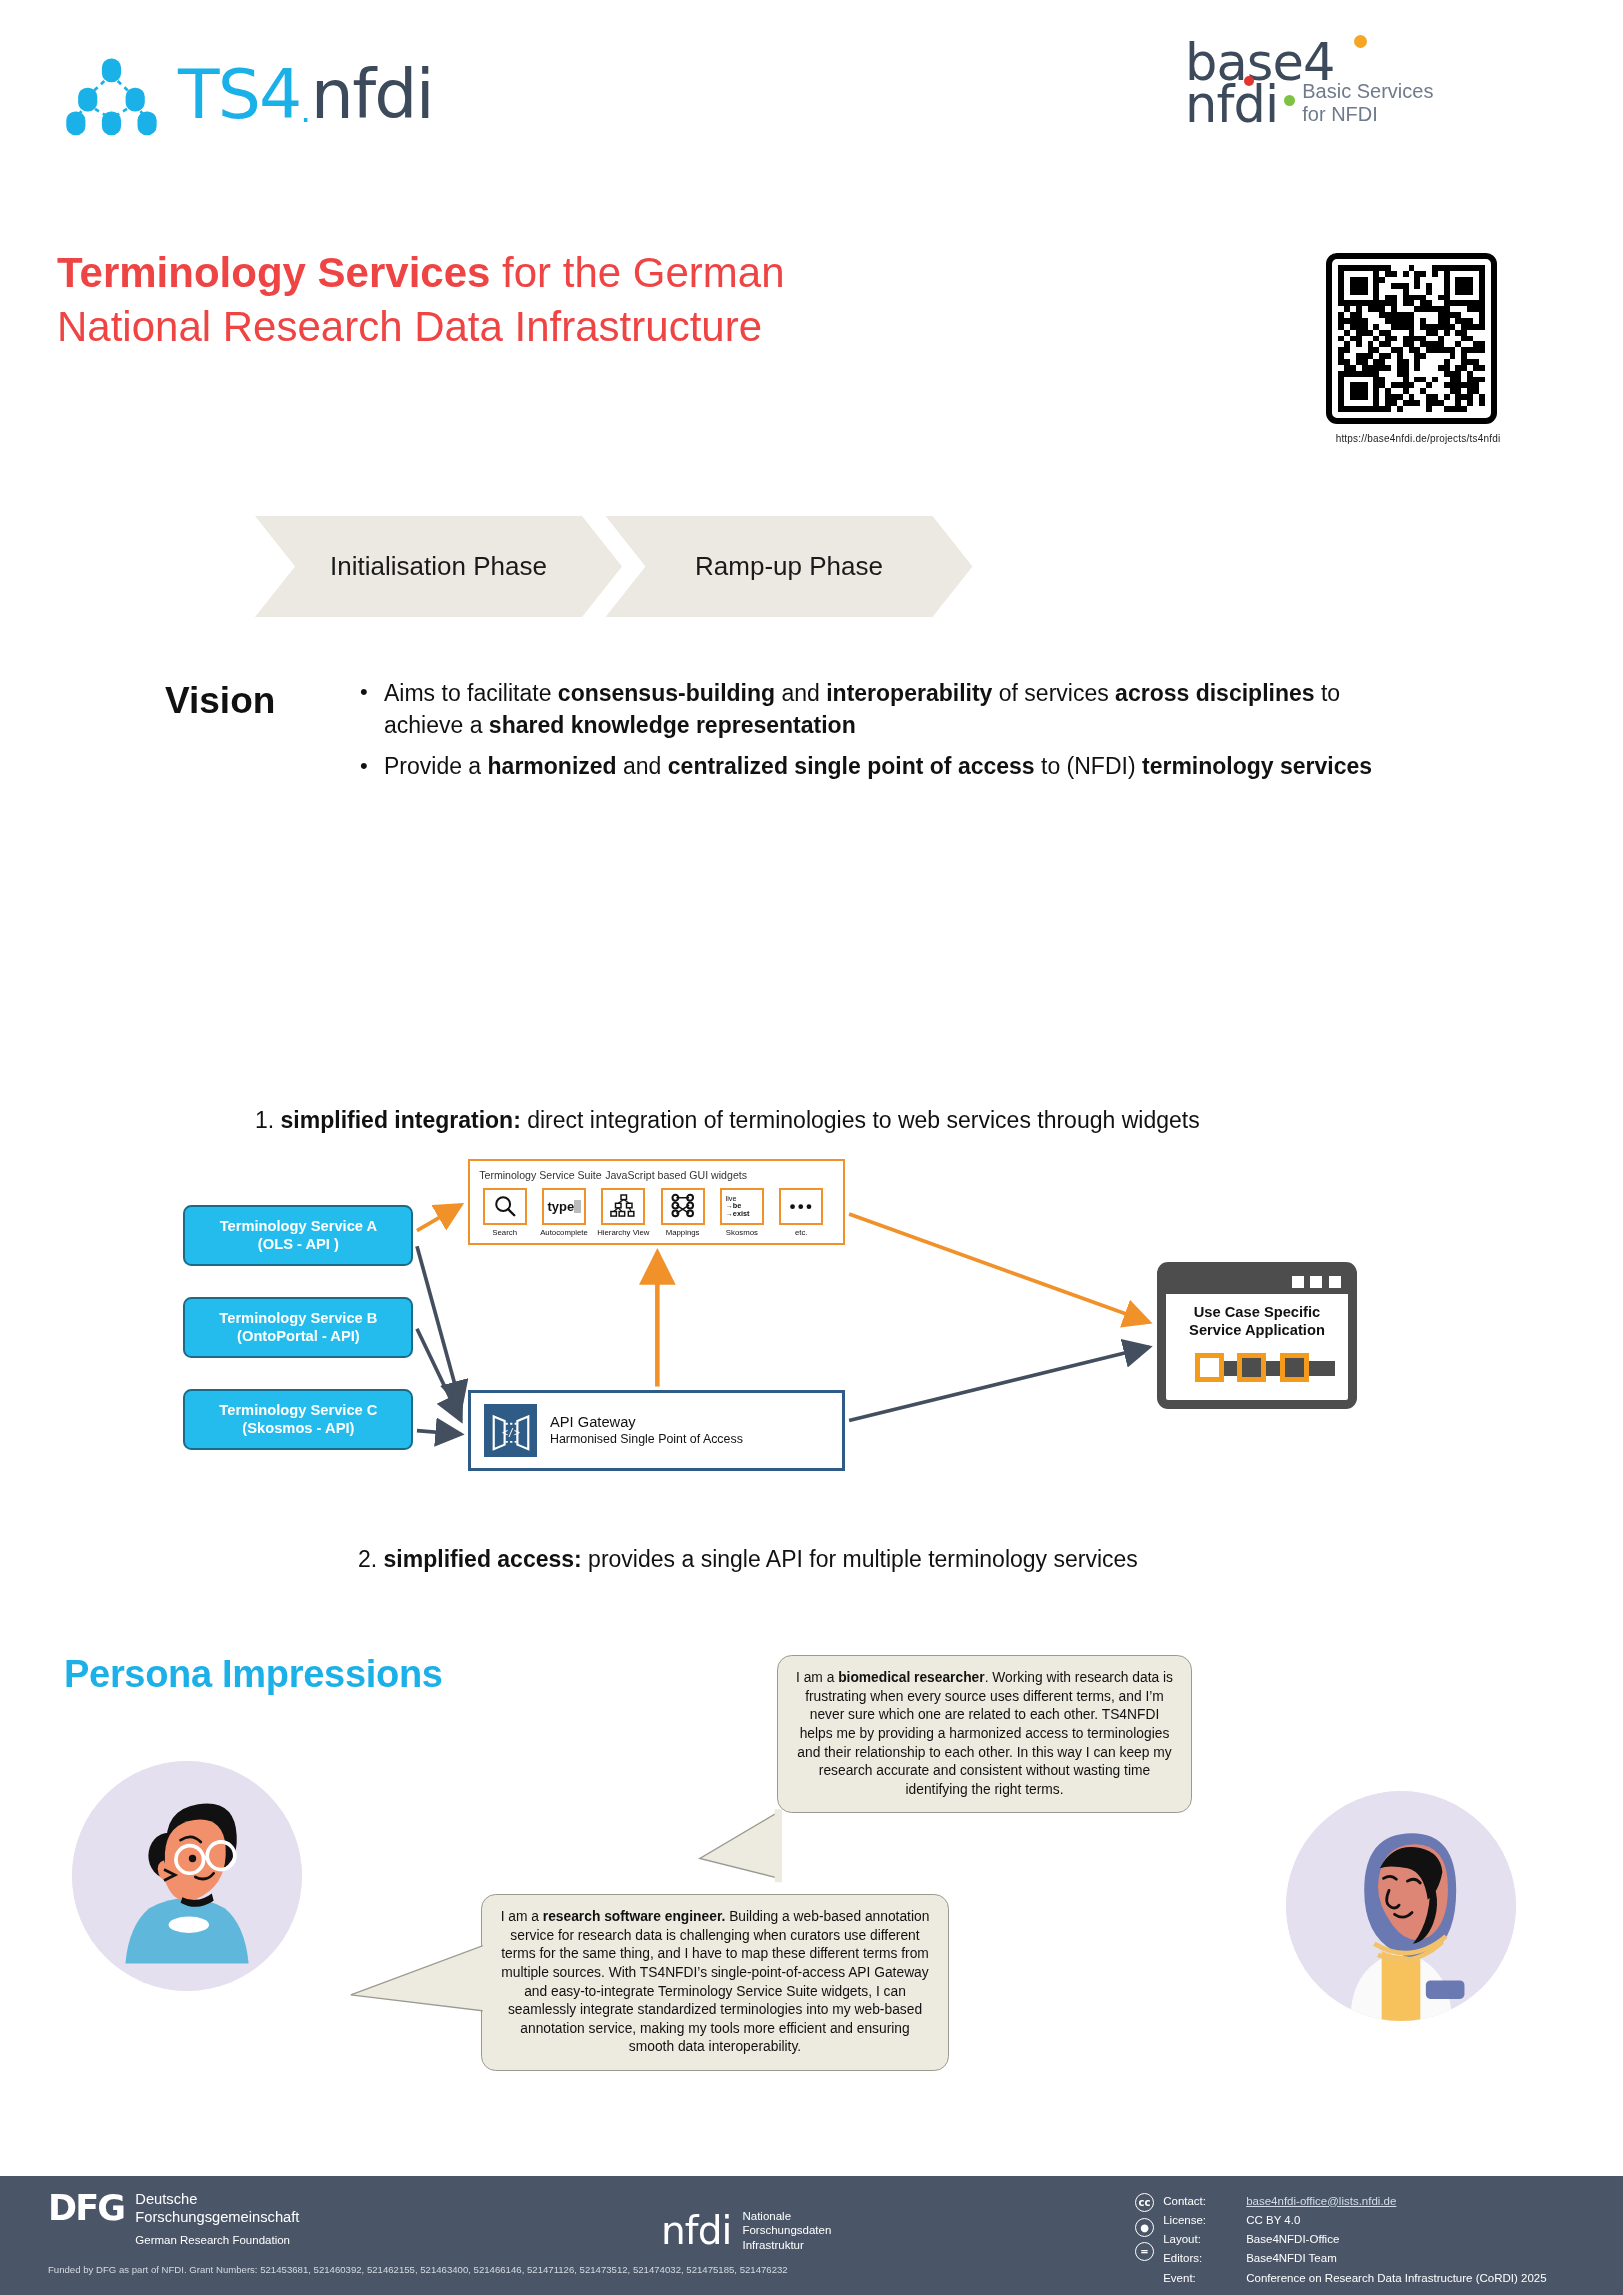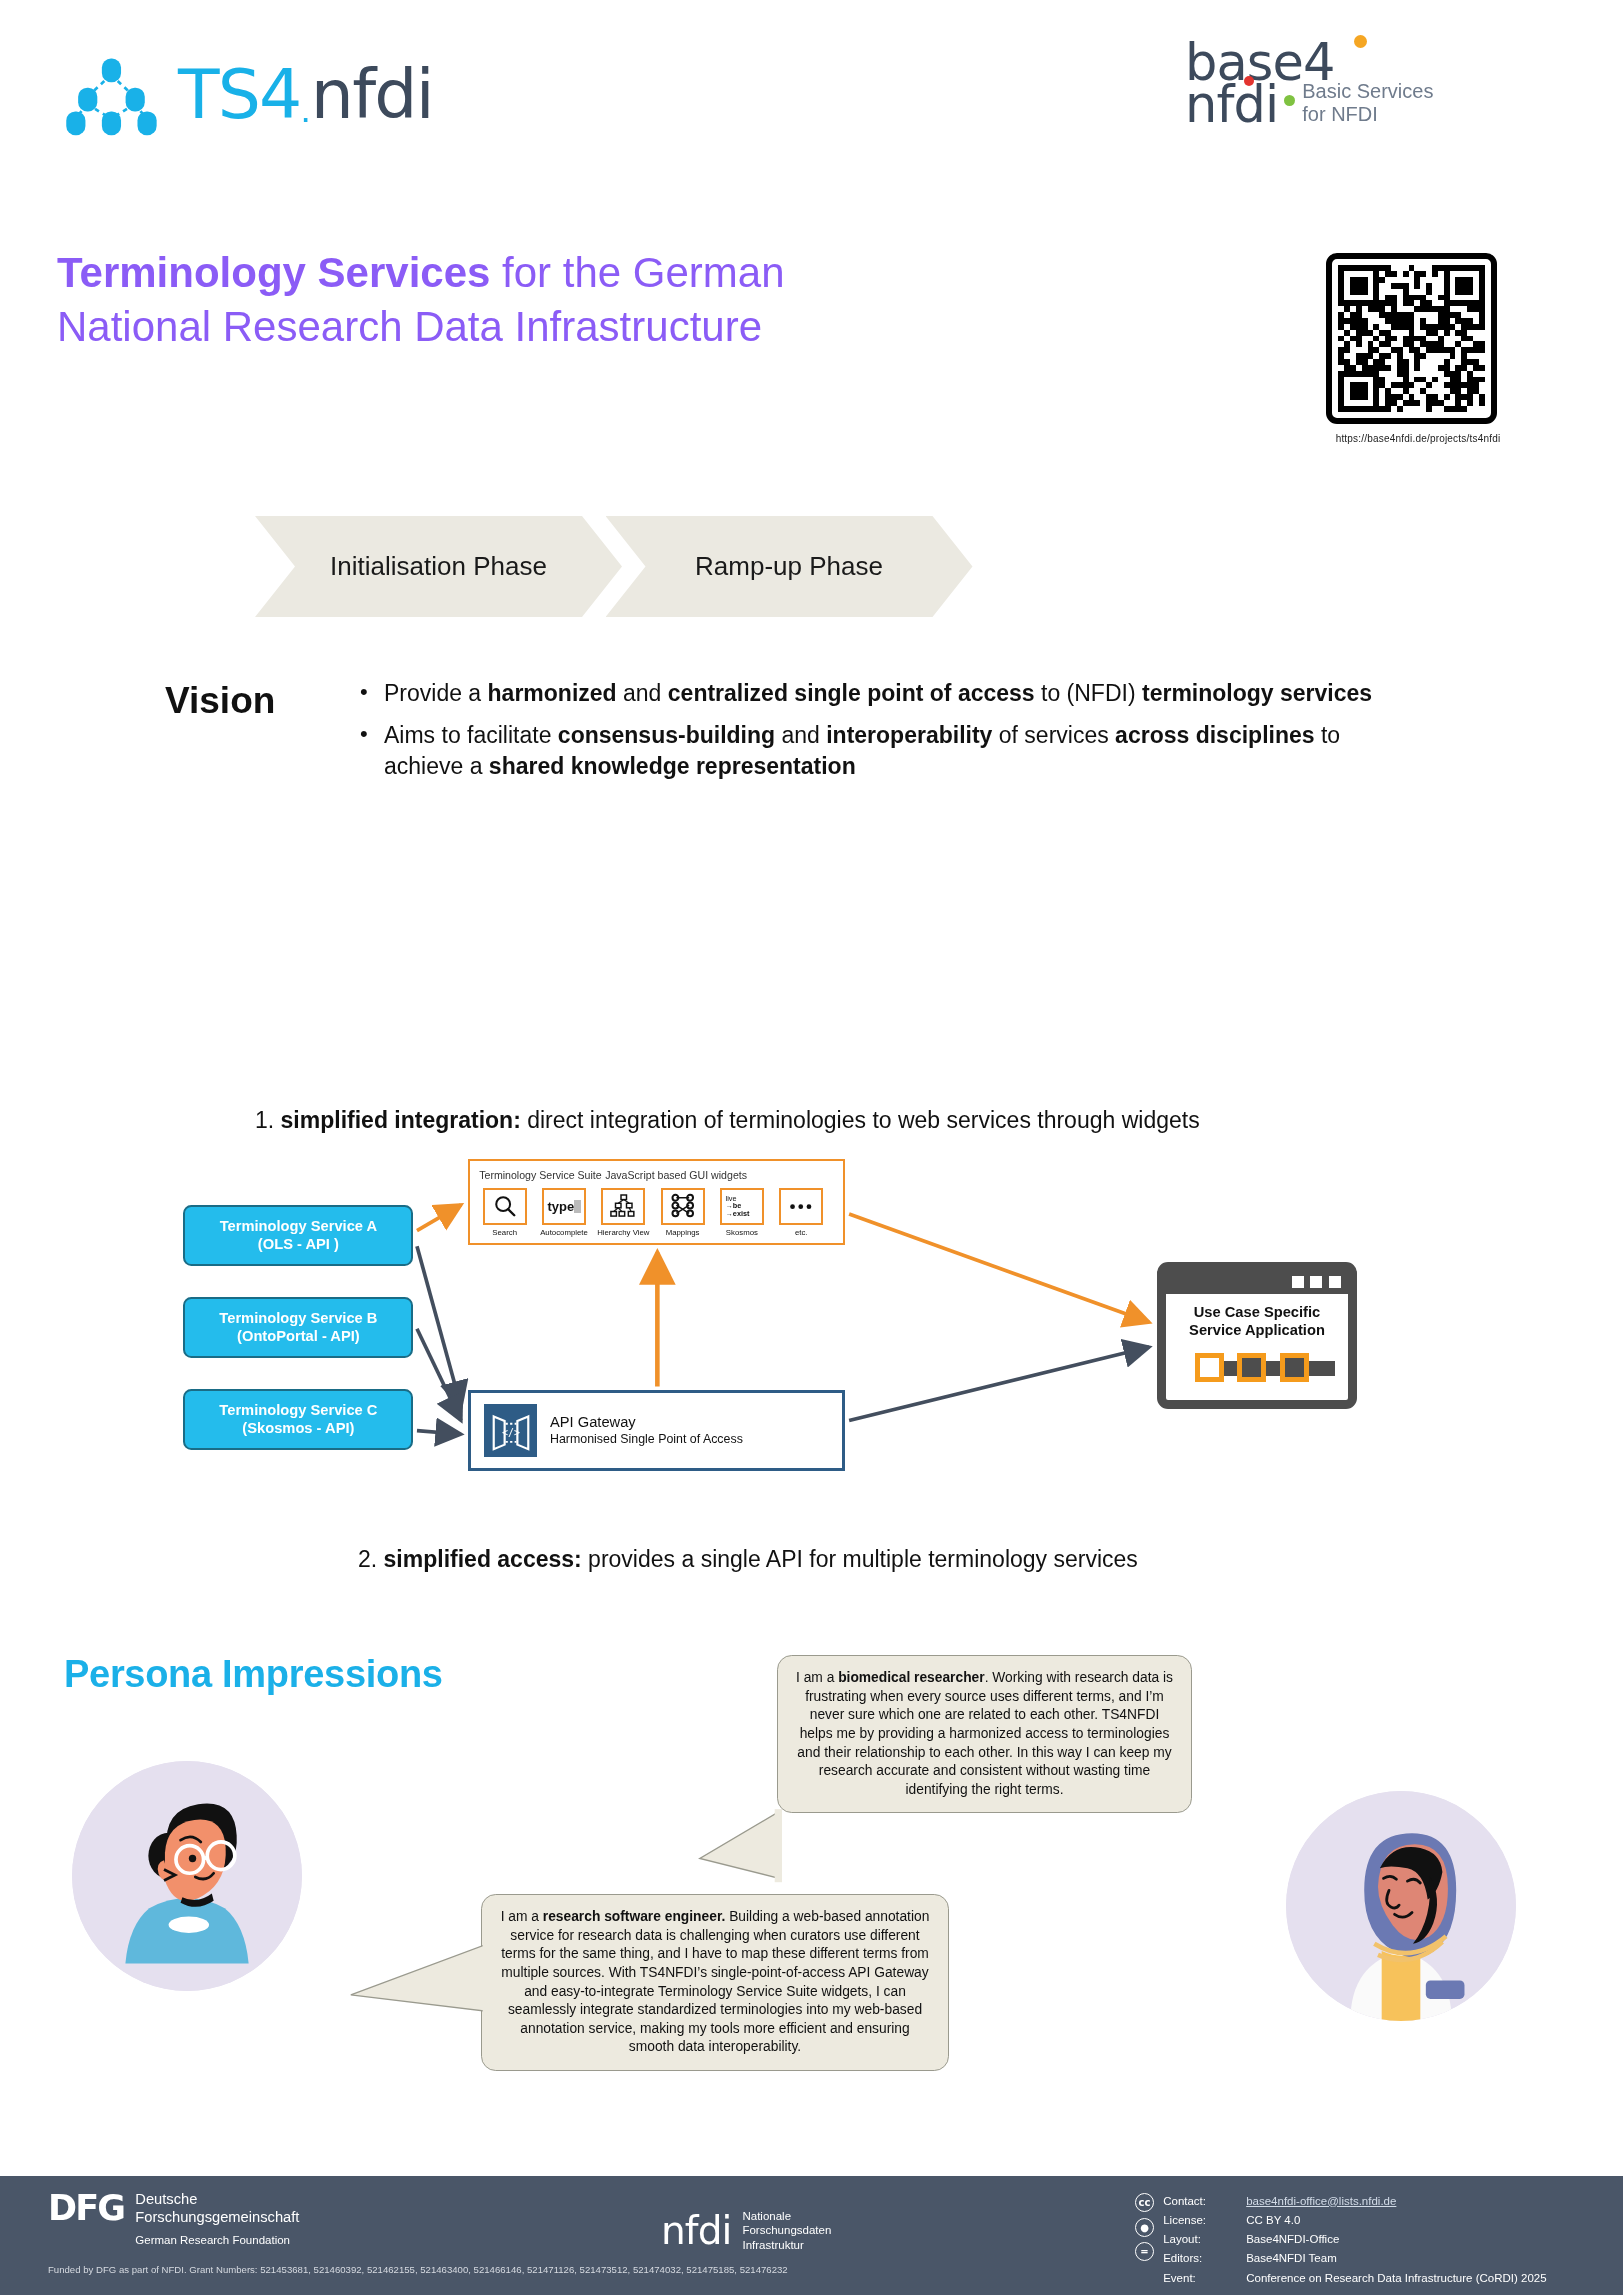--- a/index.html
+++ b/index.html
@@ -20,21 +20,21 @@
   .base4-logo { position:absolute; right:53px; top:37px; width:386px; height:103px; }
   .b4-top { font-family:"DejaVu Sans", sans-serif; font-size:51px; color:#3D4A5C; letter-spacing:-0.9px; line-height:1.0; position:relative; display:inline-block;}
   .b4-bottom { font-family:"DejaVu Sans", sans-serif; font-size:51px; color:#3D4A5C; letter-spacing:-0.9px; line-height:1.0; position:relative; display:inline-block;}
   .b4-sub { font-family:"Liberation Sans", sans-serif; font-size:20px; color:#6F7B8C; line-height:1.15; }
   .dot-orange{ position:absolute; width:13px;height:13px;border-radius:50%;background:#F5A623; }
   .dot-red{ position:absolute; width:10px;height:10px;border-radius:50%;background:#E3342F; }
   .dot-green{ position:absolute; width:11px;height:11px;border-radius:50%;background:#7FC241; }
 
   
   .title { position:absolute; left:57px; top:246px; width:1102px;
-    font-size:42px; line-height:1.28; color:#8b5cf6; font-weight:400; }
+    font-size:42px; line-height:1.28; color:#ef4444; font-weight:400; }
   .title b { font-weight:700; }
 
   
   .qr-wrap { position:absolute; left:1326px; top:253px; width:184px; }
   .qr-box { width:171px; height:171px; border:6.4px solid #000; border-radius:11px; background:#fff; padding:6.4px; }
   .qr-grid { width:100%; height:100%; display:grid; grid-template-columns:repeat(25,1fr); grid-template-rows:repeat(25,1fr); }
   .qr-grid i { background:#000; }
   .qr-url { margin-top:9.2px; font-size:10px; color:#222; text-align:center; letter-spacing:0.2px; }
 
   
@@ -812,22 +812,22 @@
     <div class="chev grey first">
       <span>Initialisation Phase</span>
     </div>
     <div class="chev grey2">
       <span>Ramp-up Phase</span>
     </div>
   </div>
 
   <div class="vision-label">Vision</div>
   <ul class="vision-list">
+    <li>Aims to facilitate <b>consensus-building</b> and <b>interoperability</b> of services <b>across disciplines</b> to achieve a <b>shared knowledge representation</b></li>
     <li>Provide a <b>harmonized</b> and <b>centralized single point of access</b> to (NFDI) <b>terminology services</b></li>
-    <li>Aims to facilitate <b>consensus-building</b> and <b>interoperability</b> of services <b>across disciplines</b> to achieve a <b>shared knowledge representation</b></li>
   </ul>
 
   <div class="pt" id="pt1">1. <b>simplified integration:</b> direct integration of terminologies to web services through widgets</div>
   <div class="pt" id="pt2">2. <b>simplified access:</b> provides a single API for multiple terminology services</div>
 
   <div class="diagram">
 
     <svg width="1304" height="367" style="position:absolute;left:0;top:0;" viewBox="0 0 1420 400">
       <defs>
         <marker id="ar-o" markerWidth="9" markerHeight="9" refX="7" refY="4" orient="auto">

